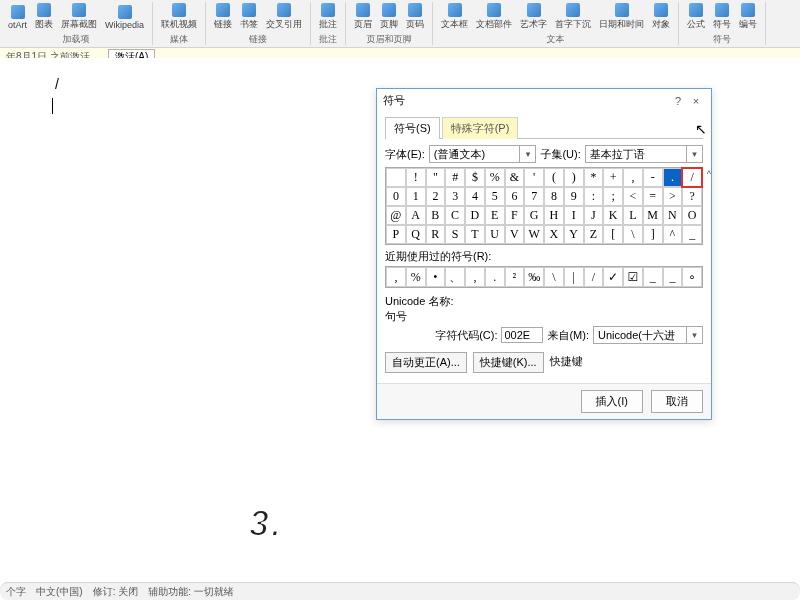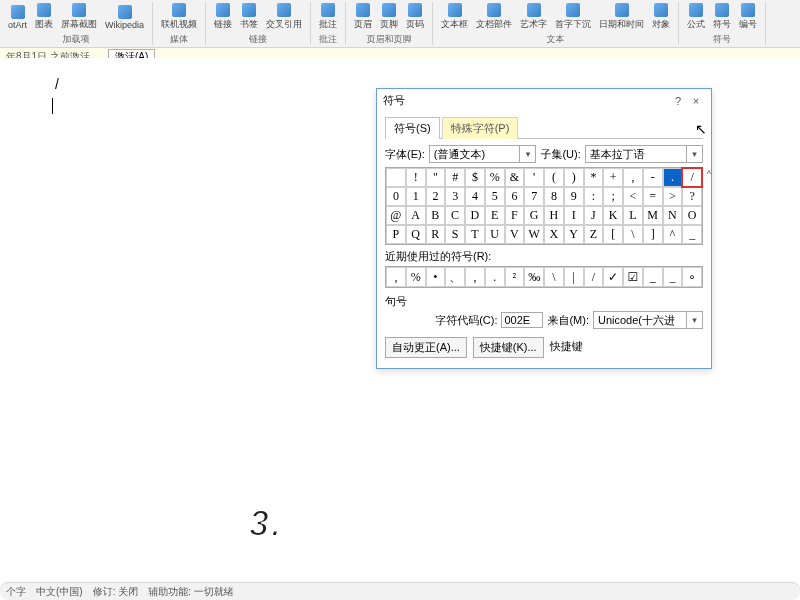--- a/index.html
+++ b/index.html
@@ -300,38 +300,43 @@
         <div class="rcell">\</div>
         <div class="rcell">|</div>
         <div class="rcell">/</div>
         <div class="rcell">✓</div>
         <div class="rcell">☑</div>
         <div class="rcell">_</div>
         <div class="rcell">_</div>
         <div class="rcell">∘</div>
       </div>
     <div class="namebox">
+      <div>Unicode 名称:</div>
       <div>句号</div>
     </div>
     <div class="coderow">
       <span style="flex:1"></span>
       <label>字符代码(C):</label>
       <input class="codein" value="002E" style="">
       <label>来自(M):</label>
       <div class="combo" style="flex:0 0 110px">
         <span>Unicode(十六进制)</span>
         <div class="dd">▾</div>
       </div>
     </div>
     <div class="btnrow">
       <button class="sbtn">自动更正(A)...</button>
       <button class="sbtn">快捷键(K)...</button>
       <span class="sbtn" style="border:none;background:none;padding:2px 0">快捷键</span>
     </div>
   </div>
+  <div class="dlg-foot">
+    <button class="fbtn">插入(I)</button>
+    <button class="fbtn">取消</button>
+  </div>
 </div>
 
 <div class="cursor-arrow">↖</div>
 
 <div class="caption">3.点击斜线号符号</div>
 
 <div class="statusbar">
   <span>个字</span>
   <span>中文(中国)</span>
   <span>修订: 关闭</span>

